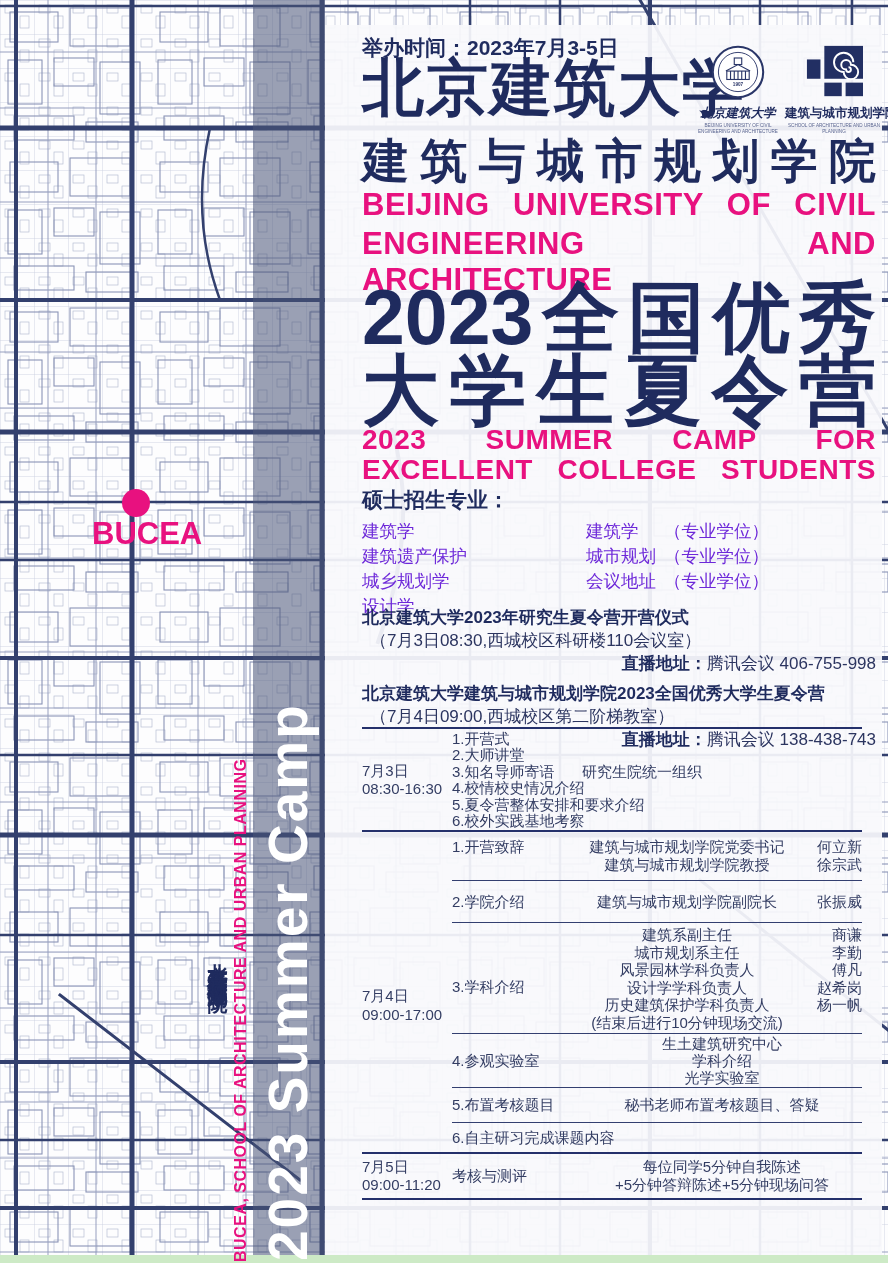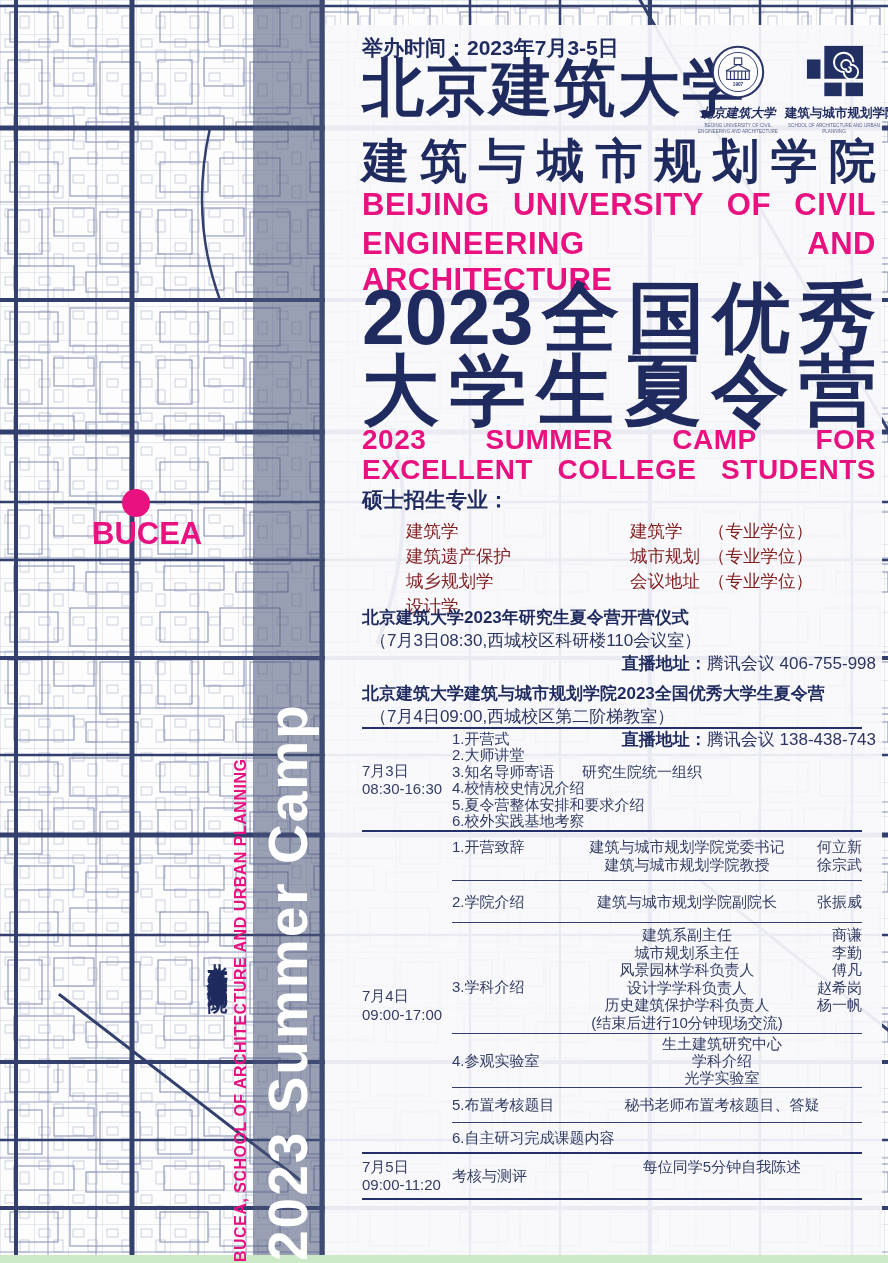--- a/index.html
+++ b/index.html
@@ -33,21 +33,21 @@
   .t-school{top:135px;font-size:47px;font-weight:900;text-align:justify;text-align-last:justify;line-height:1.1;}
   .t-en{font-size:31px;font-weight:700;color:#e8117f;text-align:justify;text-align-last:justify;letter-spacing:.5px;}
   .t-en1{top:187px;} .t-en2{top:226px;}
   .t-camp{font-size:77px;font-weight:900;text-align:justify;text-align-last:justify;line-height:1.0;}
   .t-camp1{top:279px;} .t-camp2{top:352px;}
   .t-campen{font-size:28px;font-weight:700;color:#e8117f;text-align:justify;text-align-last:justify;letter-spacing:.5px;}
   .t-campen1{top:424px;} .t-campen2{top:454px;}
 
   .sec-heading{font-size:21px;font-weight:800;color:#1f2b5e;}
   .majors{top:486px;}
-  .majors-cols{display:flex;margin-top:5px;font-size:17.5px;color:#7f1d1d;line-height:25px;margin-left:44px;}
+  .majors-cols{display:flex;margin-top:5px;font-size:17.5px;color:#6d28d9;line-height:25px;}
   .majors-left{width:224px;}
   .m-right-line{display:flex;}
   .m-right-name{width:78px;}
 
   .venue{top:598px;font-size:17px;color:#2c3560;line-height:21px;}
   .ev-title{font-weight:800;color:#1f2b5e;margin-top:9px;}
   .ev-detail{margin-left:8px;margin-top:2px;}
   .ev-live{margin-top:2px;text-align:right;}
   .ev-live b{color:#1f2b5e;font-weight:800;}
 
@@ -303,18 +303,19 @@
     <div class="rule"></div>
 
     <div class="srow r8">
       <div class="c-date">
         <div>7月5日</div>
         <div>09:00-11:20</div>
       </div>
       <div class="c-act">考核与测评</div>
       <div class="c-detail">
         <div>每位同学5分钟自我陈述</div>
+        <div>+5分钟答辩陈述+5分钟现场问答</div>
       </div>
     </div>
     <div class="rule"></div>
   </div>
 
 </div>
 
 </body></html>

